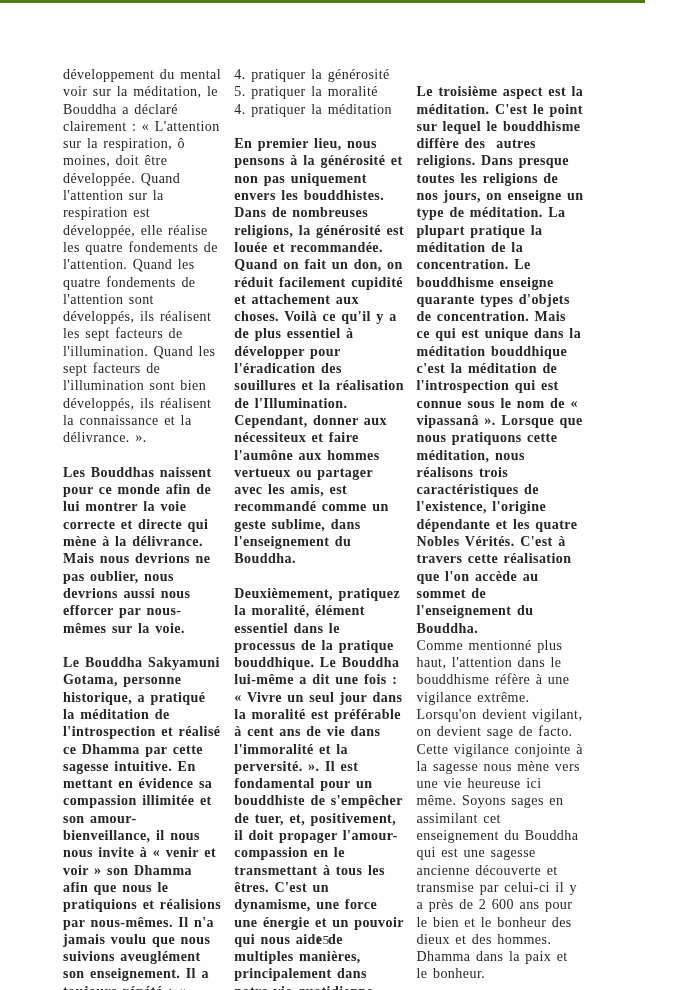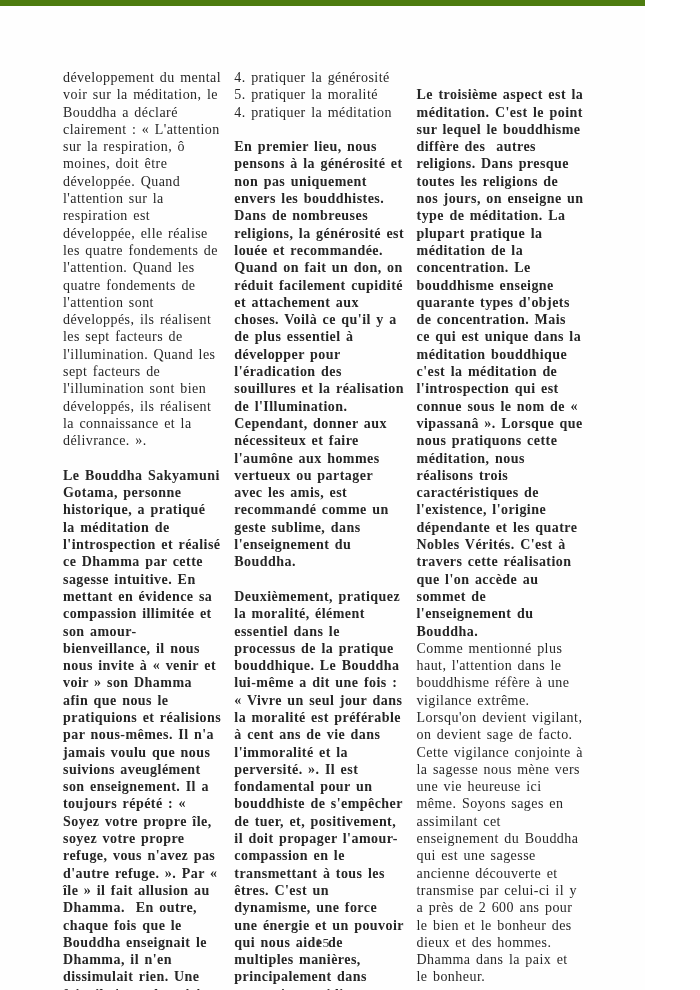--- a/index.html
+++ b/index.html
@@ -5,21 +5,21 @@
   html, body {
     margin: 0;
     padding: 0;
     background: #ffffff;
   }
   .page {
     position: relative;
     width: 645px;
     height: 990px;
     background: #fefefe;
-    border-top: 6px solid #4d7c0f;
+    border-top: 3px solid #4d7c0f;
     box-sizing: border-box;
     overflow: hidden;
     font-family: "Liberation Serif", "DejaVu Serif", serif;
     color: #262626;
   }
   .columns {
     position: absolute;
     top: 63px;
     left: 63px;
     right: 61px;
@@ -59,20 +59,21 @@
   }
 </style>
 </head>
 <body>
 
 <div class="page">
   <div class="columns">
 
     <div class="col col-1">
       <p>développement du mental voir sur la méditation, le Bouddha a déclaré clairement : « L'attention sur la respiration, ô moines, doit être développée. Quand l'attention sur la respiration est développée, elle réalise les quatre fondements de l'attention. Quand les quatre fondements de l'attention sont développés, ils réalisent les sept facteurs de l'illumination. Quand les sept facteurs de l'illumination sont bien développés, ils réalisent la connaissance et la délivrance. ».</p>
+      <p class="gap">Les Bouddhas naissent pour ce monde afin de lui montrer la voie correcte et directe qui mène à la délivrance. Mais nous devrions ne pas oublier, nous devrions aussi nous efforcer par nous-mêmes sur la voie.</p>
       <p class="gap">Le Bouddha Sakyamuni Gotama, personne historique, a pratiqué la méditation de l'introspection et réalisé ce Dhamma par cette sagesse intuitive. En mettant en évidence sa compassion illimitée et son amour-bienveillance, il nous nous invite à « venir et voir » son Dhamma afin que nous le pratiquions et réalisions par nous-mêmes. Il n'a jamais voulu que nous suivions aveuglément son enseignement. Il a toujours répété : « Soyez votre propre île, soyez votre propre refuge, vous n'avez pas d'autre refuge. ». Par « île » il fait allusion au Dhamma.  En outre, chaque fois que le Bouddha enseignait le Dhamma, il n'en dissimulait rien. Une fois, il s'est adressé à son disciple principal Ânanda, le Bouddha a dit : « Ânanda, le Tathâgata ne garde pas d'enseignement secret ».</p>
     </div>
 
     <div class="col col-2">
       <p>4. pratiquer la générosité</p>
       <p>5. pratiquer la moralité</p>
       <p>4. pratiquer la méditation</p>
       <p class="gap">En premier lieu, nous pensons à la générosité et non pas uniquement envers les bouddhistes. Dans de nombreuses religions, la générosité est louée et recommandée. Quand on fait un don, on réduit facilement cupidité et attachement aux choses. Voilà ce qu'il y a de plus essentiel à développer pour l'éradication des souillures et la réalisation de l'Illumination. Cependant, donner aux nécessiteux et faire l'aumône aux hommes vertueux ou partager avec les amis, est recommandé comme un geste sublime, dans l'enseignement du Bouddha.</p>
       <p class="gap">Deuxièmement, pratiquez la moralité, élément essentiel dans le processus de la pratique bouddhique. Le Bouddha lui-même a dit une fois : « Vivre un seul jour dans la moralité est préférable à cent ans de vie dans l'immoralité et la perversité. ». Il est fondamental pour un bouddhiste de s'empêcher de tuer, et, positivement, il doit propager l'amour-compassion en le transmettant à tous les êtres. C'est un dynamisme, une force une énergie et un pouvoir qui nous aide de multiples manières, principalement dans notre vie quotidienne pour mener celle-ci dans le bonheur et la paix. De même les bouddhistes doivent s'abstenir de prendre ce qui ne leur est pas donné, d'abus sur le plan sexuel, de mentir et de</p>
     </div>

